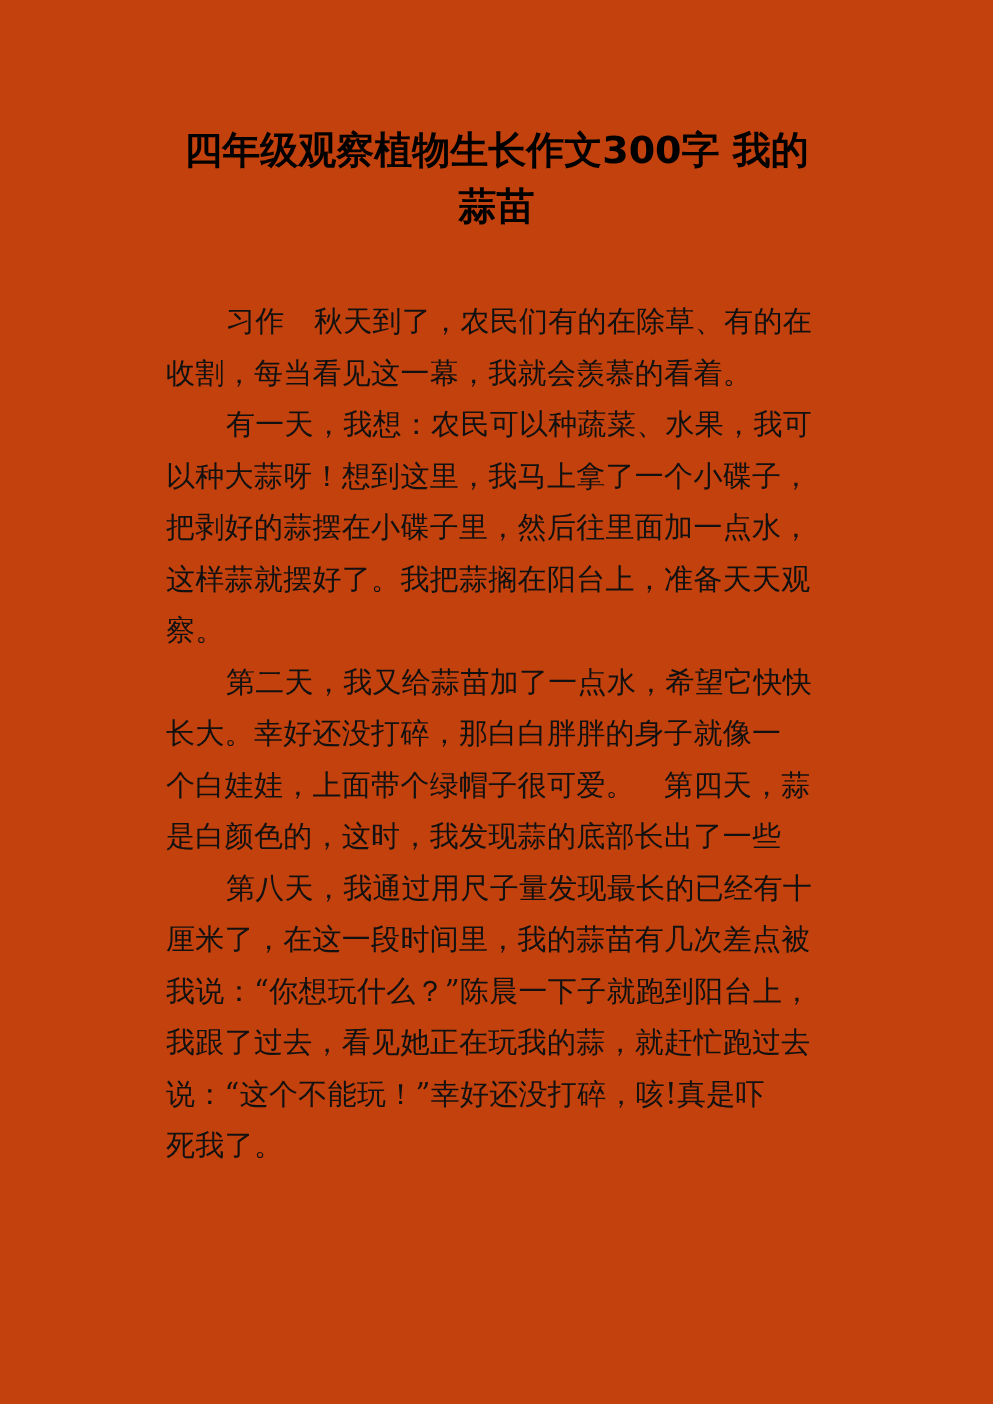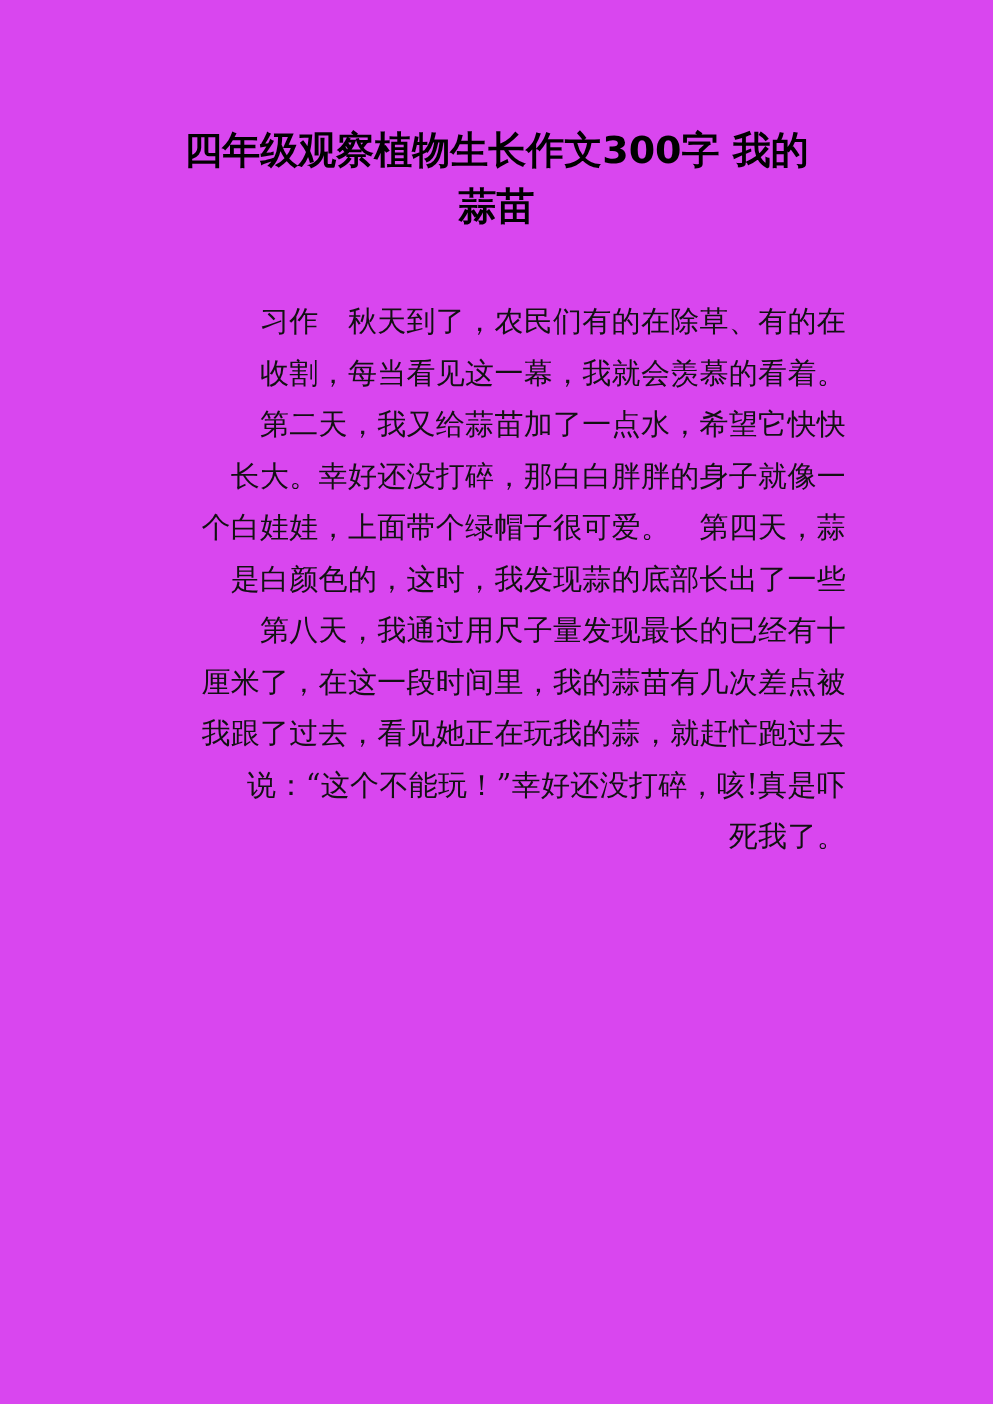--- a/index.html
+++ b/index.html
@@ -13,21 +13,21 @@
       position: relative;
       overflow: hidden;
       color: #111111;
     }
     .page {
       position: absolute;
       left: 0;
       top: 0;
       width: 993px;
       height: 1404px;
-      background: #d946ef;
+      background: #c2410c;
     }
     .title {
       position: absolute;
       left: 150px;
       width: 693px;
       top: 122px;
       text-align: center;
       font-family: "DejaVu Sans", "Liberation Sans", sans-serif;
       font-weight: bold;
       font-size: 38px;
@@ -47,21 +47,20 @@
       font-family: "DejaVu Serif", "Liberation Serif", serif;
       font-size: 29px;
       color: #111111;
     }
     .line {
       display: block;
       height: 51.5px;
       line-height: 51.5px;
       white-space: nowrap;
       letter-spacing: 0.3px;
-      text-align: right;
     }
     .line.indent {
       padding-left: 60px;
     }
   </style>
 </head>
 <body>
 
 <div class="page">
 
@@ -70,30 +69,38 @@
     <span class="title-line">蒜苗</span>
   </h1>
 
   <div class="body-text">
 
     <div>
       <span class="line indent">习作　秋天到了，农民们有的在除草、有的在</span>
       <span class="line">收割，每当看见这一幕，我就会羡慕的看着。</span>
     </div>
 
+    <div>
+      <span class="line indent">有一天，我想：农民可以种蔬菜、水果，我可</span>
+      <span class="line">以种大蒜呀！想到这里，我马上拿了一个小碟子，</span>
+      <span class="line">把剥好的蒜摆在小碟子里，然后往里面加一点水，</span>
+      <span class="line">这样蒜就摆好了。我把蒜搁在阳台上，准备天天观</span>
+      <span class="line">察。</span>
+    </div>
 
     <div>
       <span class="line indent">第二天，我又给蒜苗加了一点水，希望它快快</span>
       <span class="line">长大。幸好还没打碎，那白白胖胖的身子就像一</span>
       <span class="line">个白娃娃，上面带个绿帽子很可爱。　第四天，蒜</span>
       <span class="line">是白颜色的，这时，我发现蒜的底部长出了一些</span>
     </div>
 
     <div>
       <span class="line indent">第八天，我通过用尺子量发现最长的已经有十</span>
       <span class="line">厘米了，在这一段时间里，我的蒜苗有几次差点被</span>
+      <span class="line">我说：“你想玩什么？”陈晨一下子就跑到阳台上，</span>
       <span class="line">我跟了过去，看见她正在玩我的蒜，就赶忙跑过去</span>
       <span class="line">说：“这个不能玩！”幸好还没打碎，咳!真是吓</span>
       <span class="line">死我了。</span>
     </div>
 
   </div>
 </div>
 
 </body></html>

